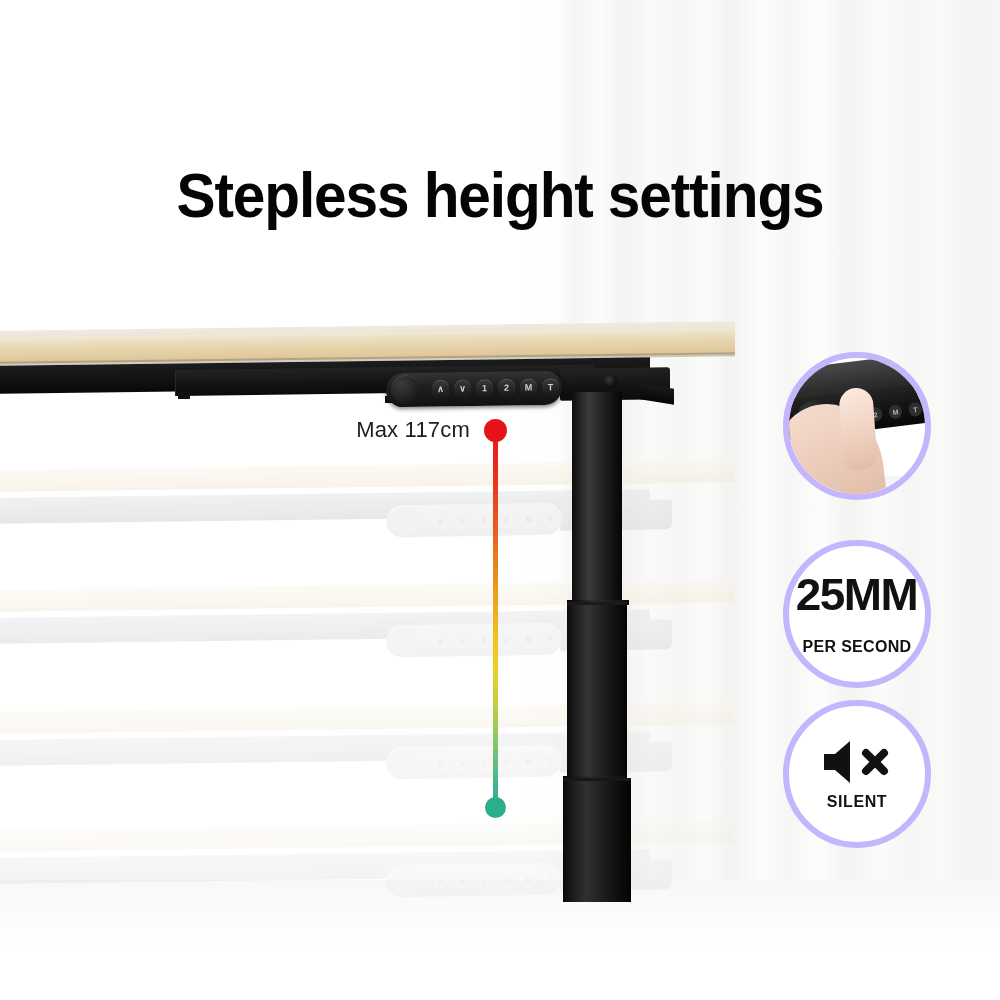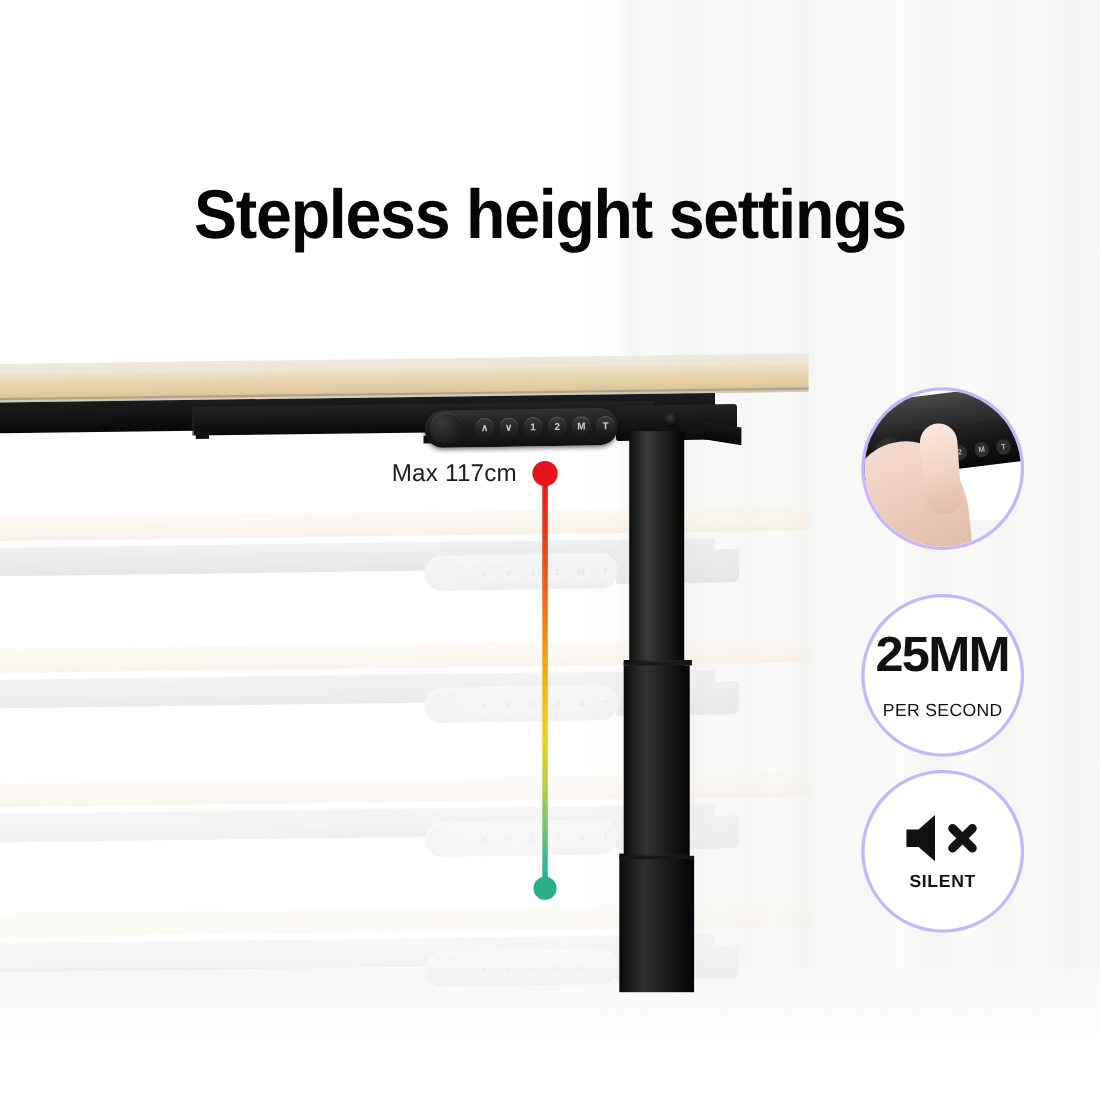--- a/index.html
+++ b/index.html
@@ -219,35 +219,35 @@
     text-align: right; font-size: 22px; color: #1d1d1d; letter-spacing: .2px;
   }
   .label-min {
     position: absolute; left: 185px; top: 795px; width: 285px;
     text-align: right; font-size: 22px; color: #1d1d1d; letter-spacing: .2px;
   }
 
   
   .badge {
     position: absolute; left: 783px; width: 148px; height: 148px;
-    border-radius: 50%; border: 3px solid #c4b5fd;
+    border-radius: 50%; border: 6px solid #c4b5fd;
     background: #ffffff; overflow: hidden;
   }
   .badge-photo { top: 352px; padding: 0; }
   .badge-speed { top: 540px; display: flex; flex-direction: column;
                  align-items: center; justify-content: center; }
   .badge-silent { top: 700px; display: flex; flex-direction: column;
                   align-items: center; justify-content: center; }
 
   .speed-main {
     font-size: 45px; font-weight: 700; letter-spacing: -1.5px;
     color: #111; line-height: 1; transform: scaleX(1.02);
   }
   .speed-sub {
-    font-size: 16px; font-weight: 400; letter-spacing: .3px;
+    font-size: 16px; font-weight: 700; letter-spacing: .3px;
     color: #111; margin-top: 21px;
   }
   .silent-label {
     font-size: 16px; font-weight: 700; letter-spacing: .6px;
     color: #111; margin-top: 6px;
   }
   .mute-icon { width: 74px; height: 50px; display:block; }
 
   
   .ph-desktop {

